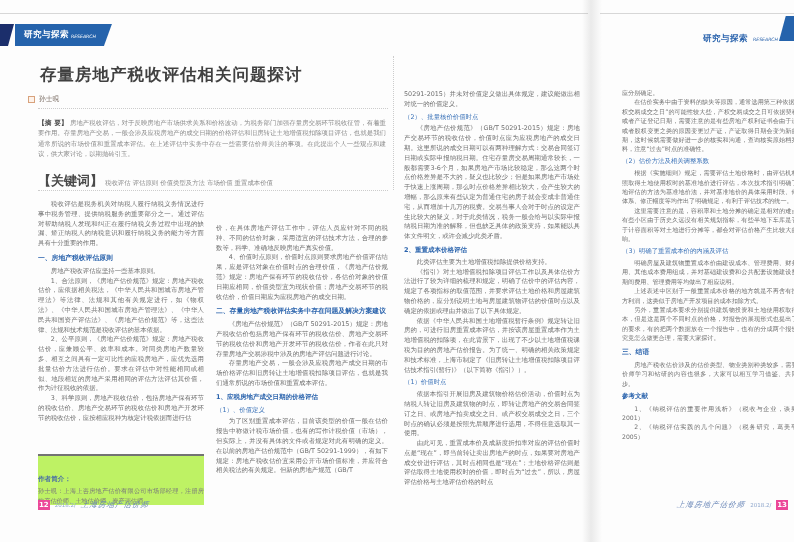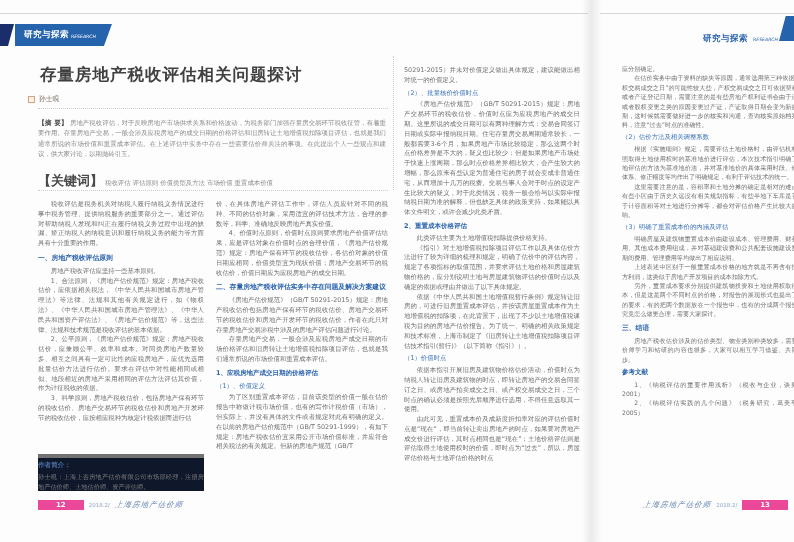--- a/index.html
+++ b/index.html
@@ -38,35 +38,35 @@
   .keywords{position:absolute;left:38px;top:172px;width:348px;font-size:6.4px;color:#8b8b8b;}
   .keywords b{color:#4a4a4a;font-size:13px;}
   
   .col{position:absolute;text-align:justify;font-size:6.4px;line-height:9.8px;color:#6e6e6e;}
   .col-1{left:38px;top:200px;width:166px;}
   .col-2{left:216px;top:200px;width:172px;}
   .col-3{left:404px;top:66px;width:176px;}
   .rp-col{position:absolute;left:622px;top:64px;width:182px;text-align:justify;
           font-size:6.1px;line-height:9.4px;color:#6e6e6e;}
   .col p,.rp-col p{margin:0;text-indent:2em;}
-  .col p.noind,.rp-col p.noind{text-indent:0;}
+  .col p.noind,.rp-col p.noind{text-indent:0;margin-top:24px;}
   .h-sec{color:#2b64ad;font-weight:bold;font-size:6.8px;margin:5px 0 3px;padding-left:2em;text-indent:-2em;}
   .h-sub{color:#2b64ad;font-weight:bold;font-size:6.5px;margin:4px 0 2px;}
   .h-min{color:#3a72b8;font-size:6.4px;font-weight:normal;margin:3px 0 2px;}
   
-  .bio{position:absolute;left:38px;top:454px;width:166px;background:#0f172a;
-       border-top:4px solid #737373;padding-top:3px;}
+  .bio{position:absolute;left:38px;top:454px;width:166px;background:#bef264;
+       border-top:2px solid #737373;padding-top:19px;}
   .bio-label{color:#4a6fa5;font-weight:bold;font-size:6.6px;margin-bottom:2px;}
   .bio-text{font-size:6.2px;line-height:9.6px;color:#7a7a7a;text-align:justify;}
   
   .footer{position:absolute;top:500px;display:flex;align-items:center;gap:5px;}
   .ft-left{left:38px;}
   .ft-right{left:600px;width:188px;justify-content:flex-end;}
   .pageno{background:#ec4899;color:#fff;font-weight:bold;font-size:7px;
-          padding:1px 18px;line-height:8px;}
+          padding:1px 1px;line-height:8px;}
   .issue{color:#8fa7cc;font-size:5.5px;}
   .logoscript{color:#6a87b8;font-size:7.5px;font-style:italic;font-family:"DejaVu Serif","Liberation Serif",serif;
               transform:skewX(-8deg);letter-spacing:1px;}
 </style>
 </head>
 <body>
 
 <div class="sheet">
 
   <div class="hairline hl-left"></div>

